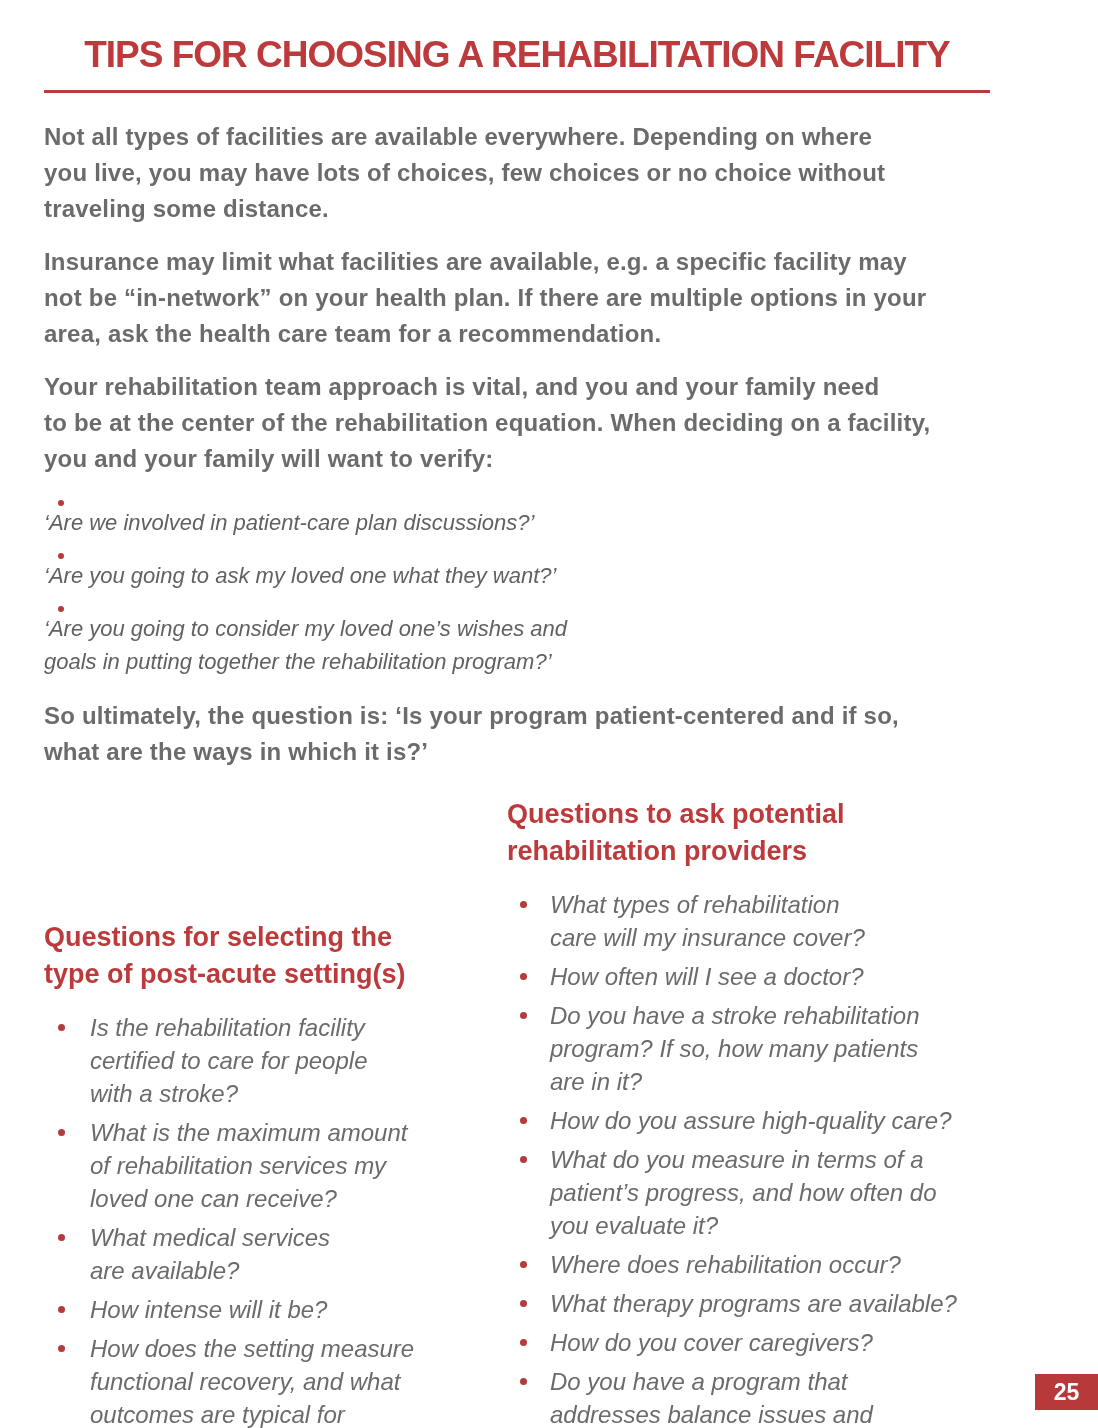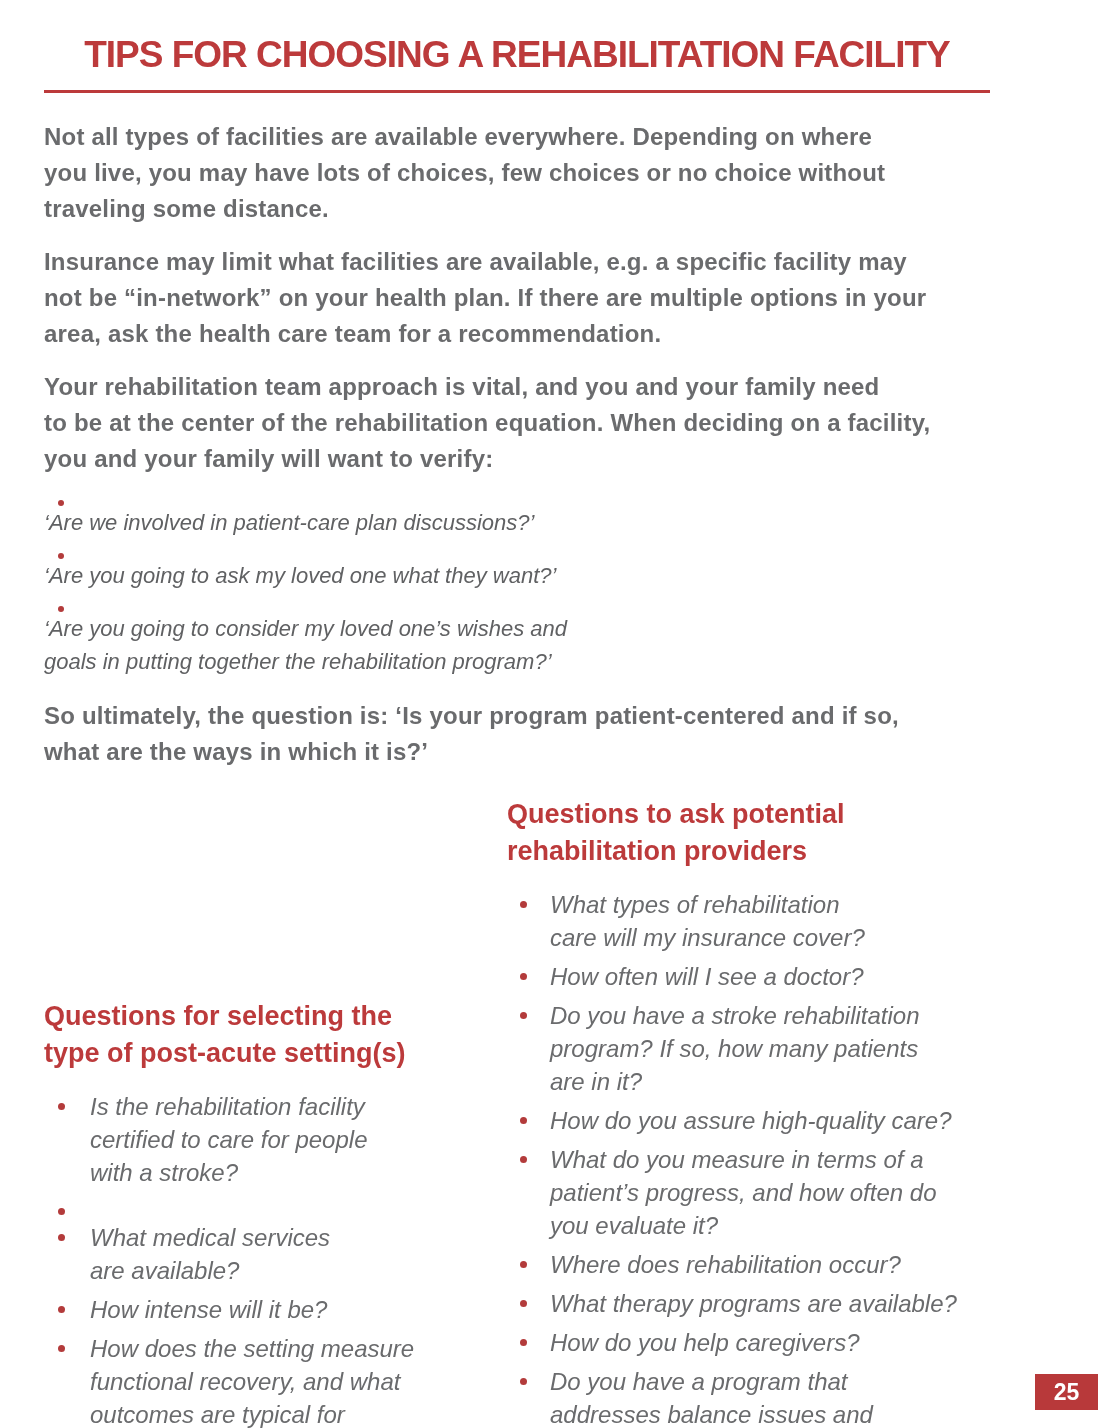--- a/index.html
+++ b/index.html
@@ -143,20 +143,23 @@
 type of post-acute setting(s)</h2>
       <ul class="q-list">
         <li>
           <span class="dot"></span>
           <span class="q">Is the rehabilitation facility
 certified to care for people
 with a stroke?</span>
         </li>
         <li>
           <span class="dot"></span>
+          <span class="q">What is the maximum amount
+of rehabilitation services my
+loved one can receive?</span>
         </li>
         <li>
           <span class="dot"></span>
           <span class="q">What medical services
 are available?</span>
         </li>
         <li>
           <span class="dot"></span>
           <span class="q">How intense will it be?</span>
         </li>
@@ -202,21 +205,21 @@
         <li>
           <span class="dot"></span>
           <span class="q">Where does rehabilitation occur?</span>
         </li>
         <li>
           <span class="dot"></span>
           <span class="q">What therapy programs are available?</span>
         </li>
         <li>
           <span class="dot"></span>
-          <span class="q">How do you help caregivers?</span>
+          <span class="q">How do you cover caregivers?</span>
         </li>
         <li>
           <span class="dot"></span>
           <span class="q">Do you have a program that
 addresses balance issues and
 fall prevention?</span>
         </li>
       </ul>
     </section>
 

